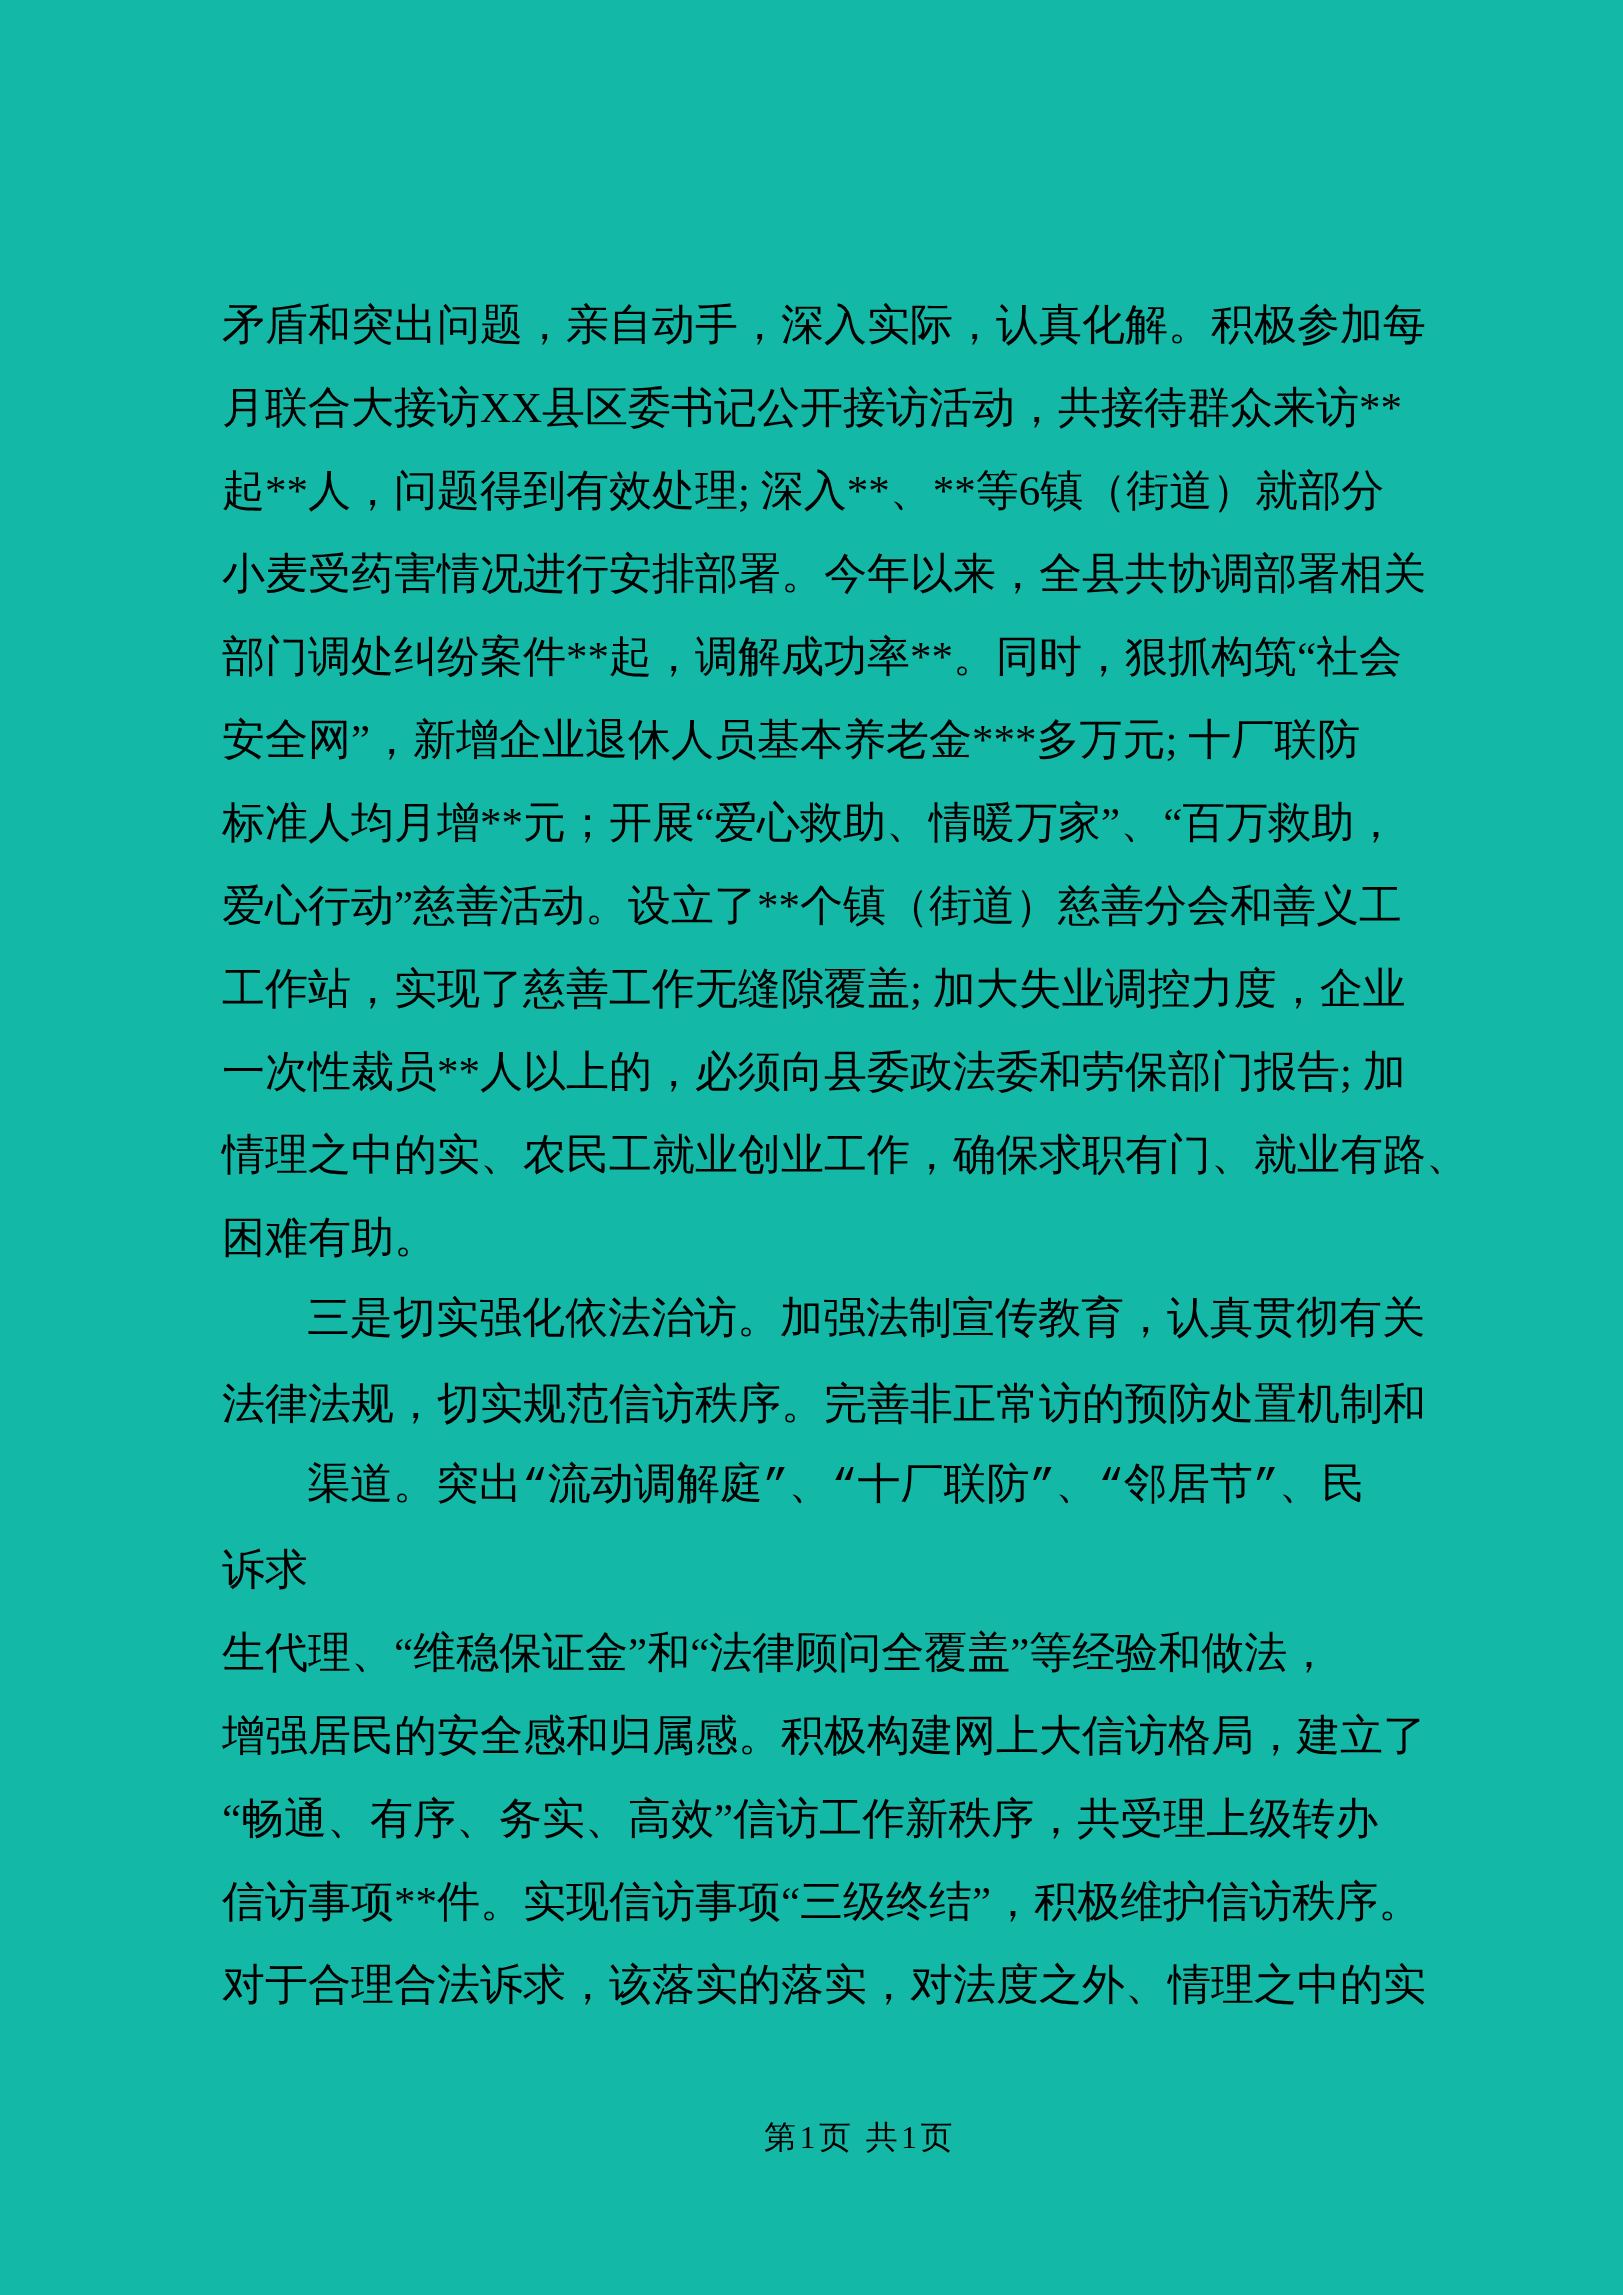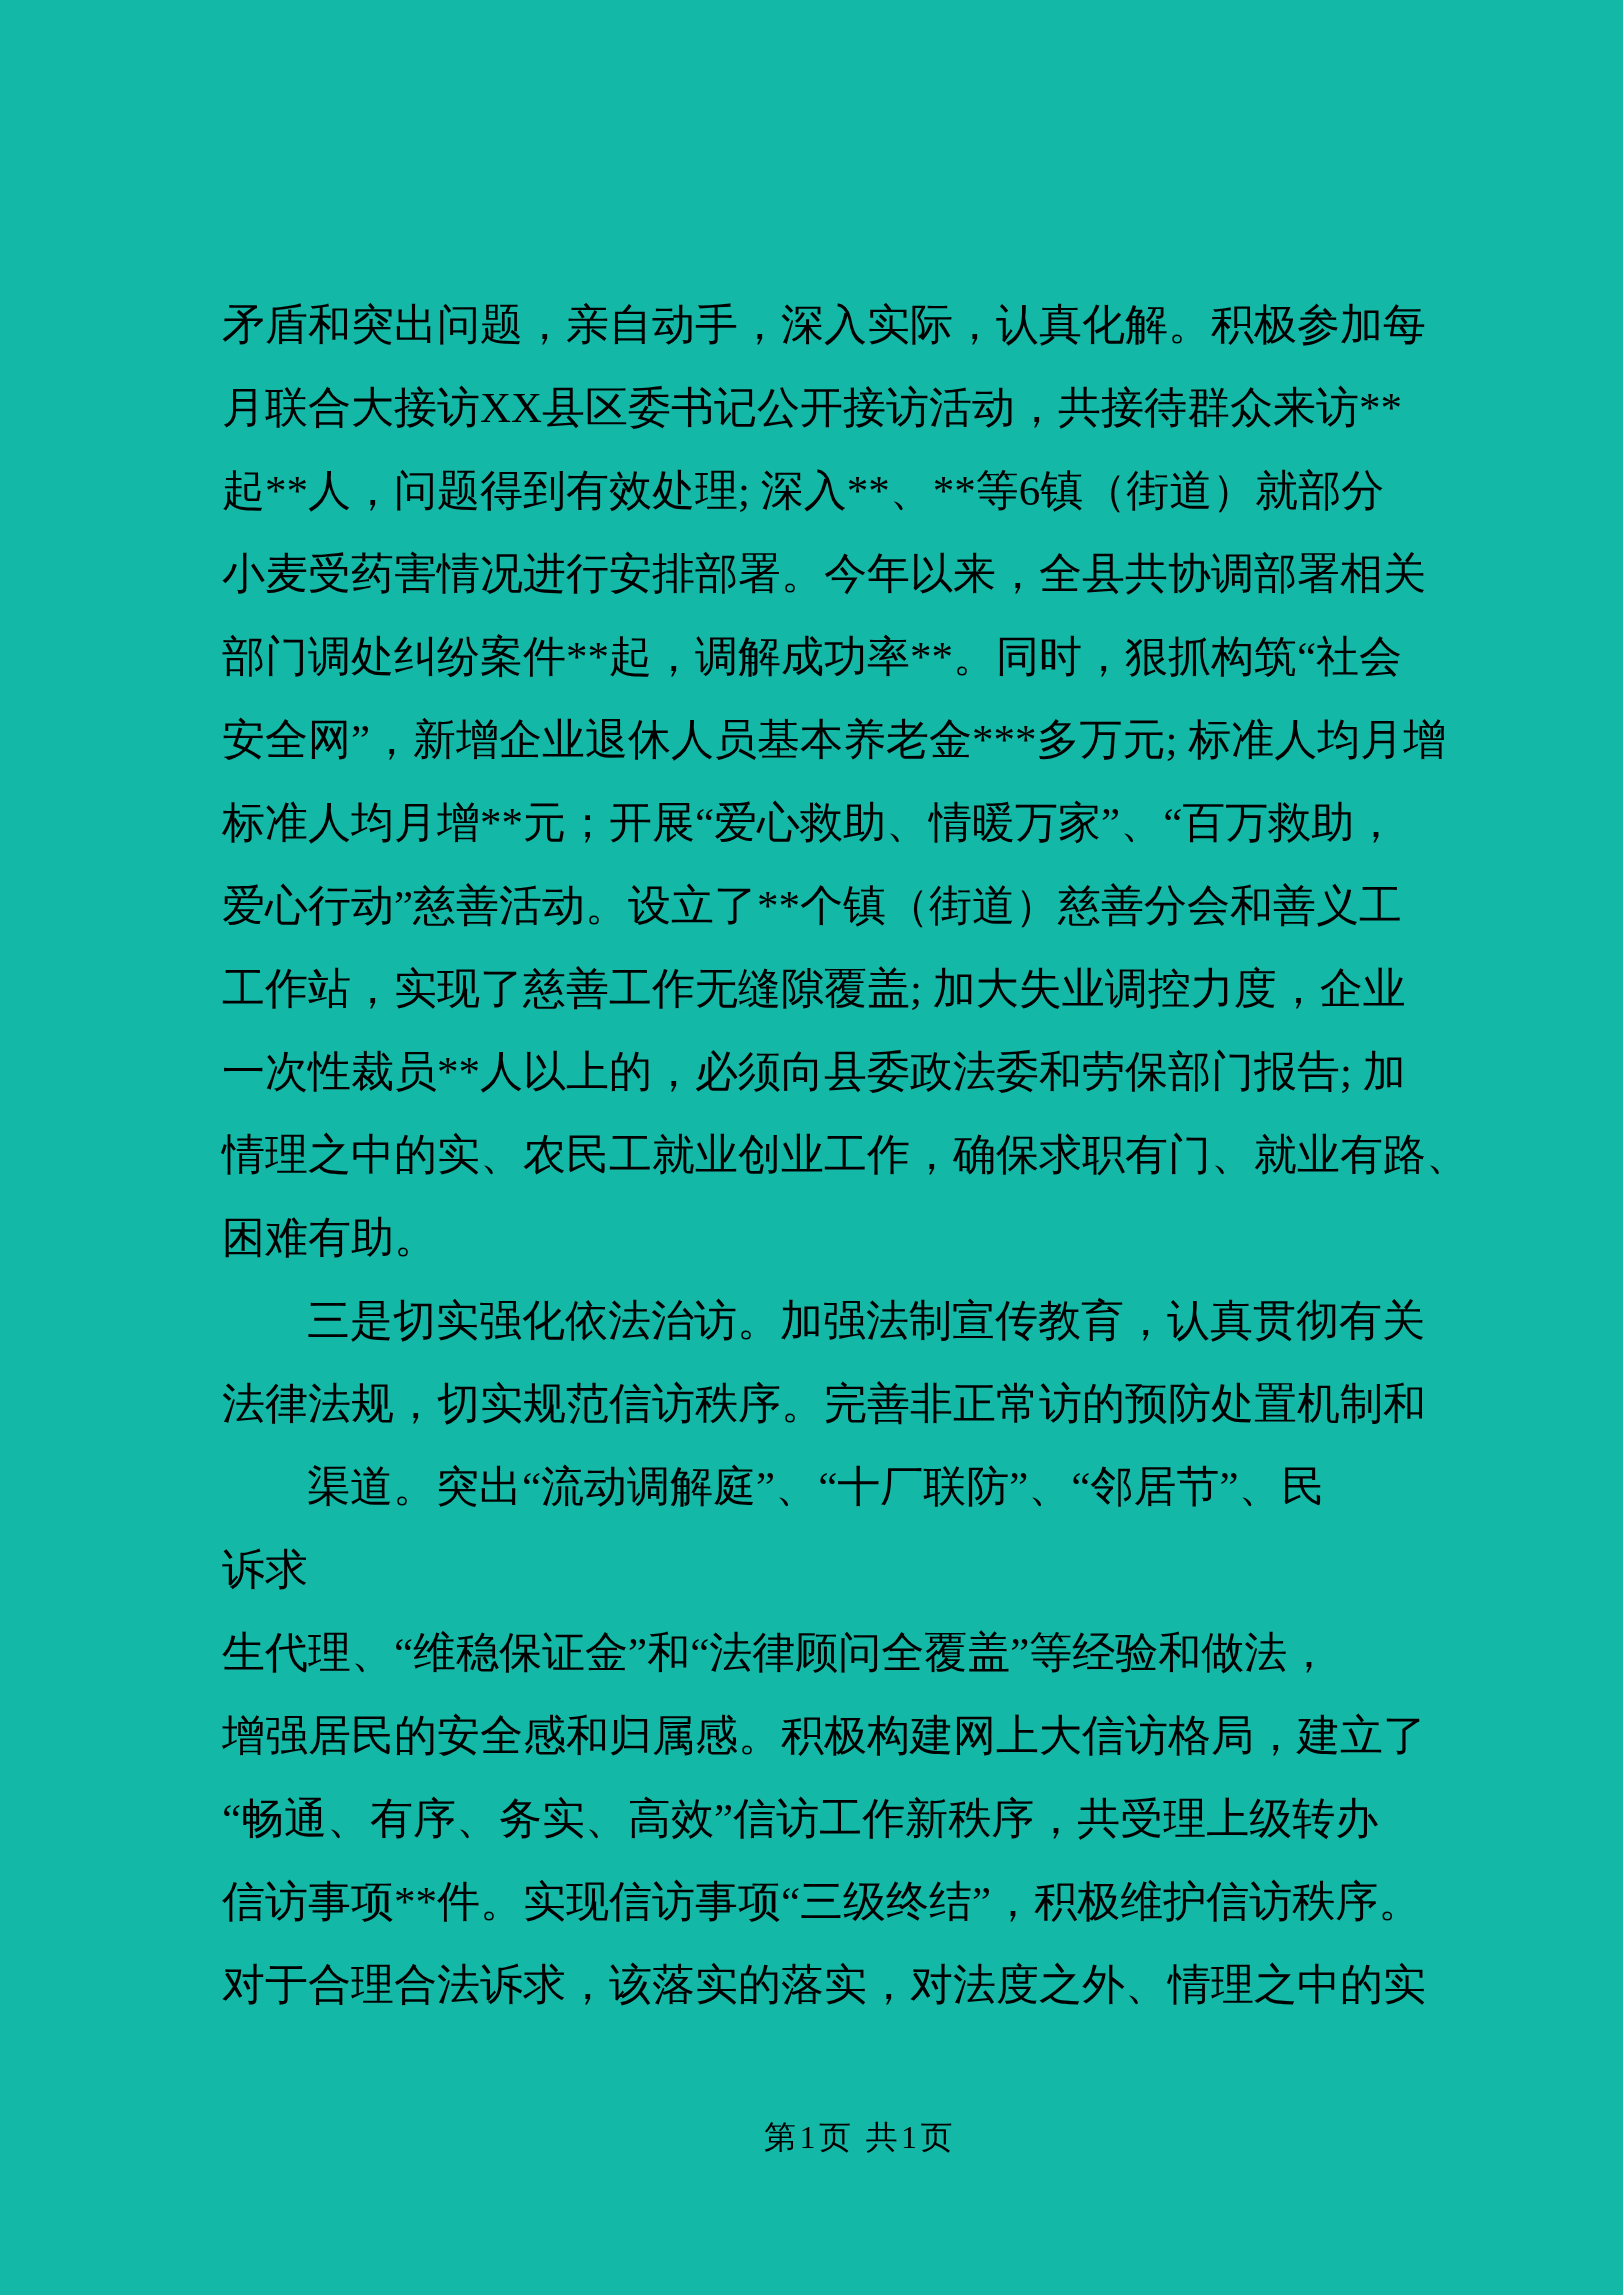--- a/index.html
+++ b/index.html
@@ -32,20 +32,21 @@
     line-height: 83px;
     color: #000000;
   }
   .text-line {
     white-space: nowrap;
     height: 83px;
     letter-spacing: 0px;
   }
   .text-line.indent {
     text-indent: 85px;
+    font-family: Liberation Mono, monospace;
   }
   .page-footer {
     position: absolute;
     left: 7px;
     top: 2115px;
     width: 100%;
     box-sizing: border-box;
     padding-left: 67px;
     text-align: center;
     font-size: 32px;
@@ -58,21 +59,21 @@
 </head>
 <body>
 
 <div class="page">
   <div class="body-text" id="doc-body">
       <div class="text-line">矛盾和突出问题，亲自动手，深入实际，认真化解。积极参加每</div>
       <div class="text-line">月联合大接访XX县区委书记公开接访活动，共接待群众来访**</div>
       <div class="text-line">起**人，问题得到有效处理; 深入**、**等6镇（街道）就部分</div>
       <div class="text-line">小麦受药害情况进行安排部署。今年以来，全县共协调部署相关</div>
       <div class="text-line">部门调处纠纷案件**起，调解成功率**。同时，狠抓构筑“社会</div>
-      <div class="text-line">安全网”，新增企业退休人员基本养老金***多万元; 标准人均月增</div>
+      <div class="text-line">安全网”，新增企业退休人员基本养老金***多万元; 十厂联防</div>
       <div class="text-line">标准人均月增**元；开展“爱心救助、情暖万家”、“百万救助，</div>
       <div class="text-line">爱心行动”慈善活动。设立了**个镇（街道）慈善分会和善义工</div>
       <div class="text-line">工作站，实现了慈善工作无缝隙覆盖; 加大失业调控力度，企业</div>
       <div class="text-line">一次性裁员**人以上的，必须向县委政法委和劳保部门报告; 加</div>
       <div class="text-line">情理之中的实、农民工就业创业工作，确保求职有门、就业有路、</div>
       <div class="text-line">困难有助。</div>
       <div class="text-line indent">三是切实强化依法治访。加强法制宣传教育，认真贯彻有关</div>
       <div class="text-line">法律法规，切实规范信访秩序。完善非正常访的预防处置机制和</div>
       <div class="text-line indent">渠道。突出“流动调解庭”、“十厂联防”、“邻居节”、民</div>
       <div class="text-line">诉求</div>

